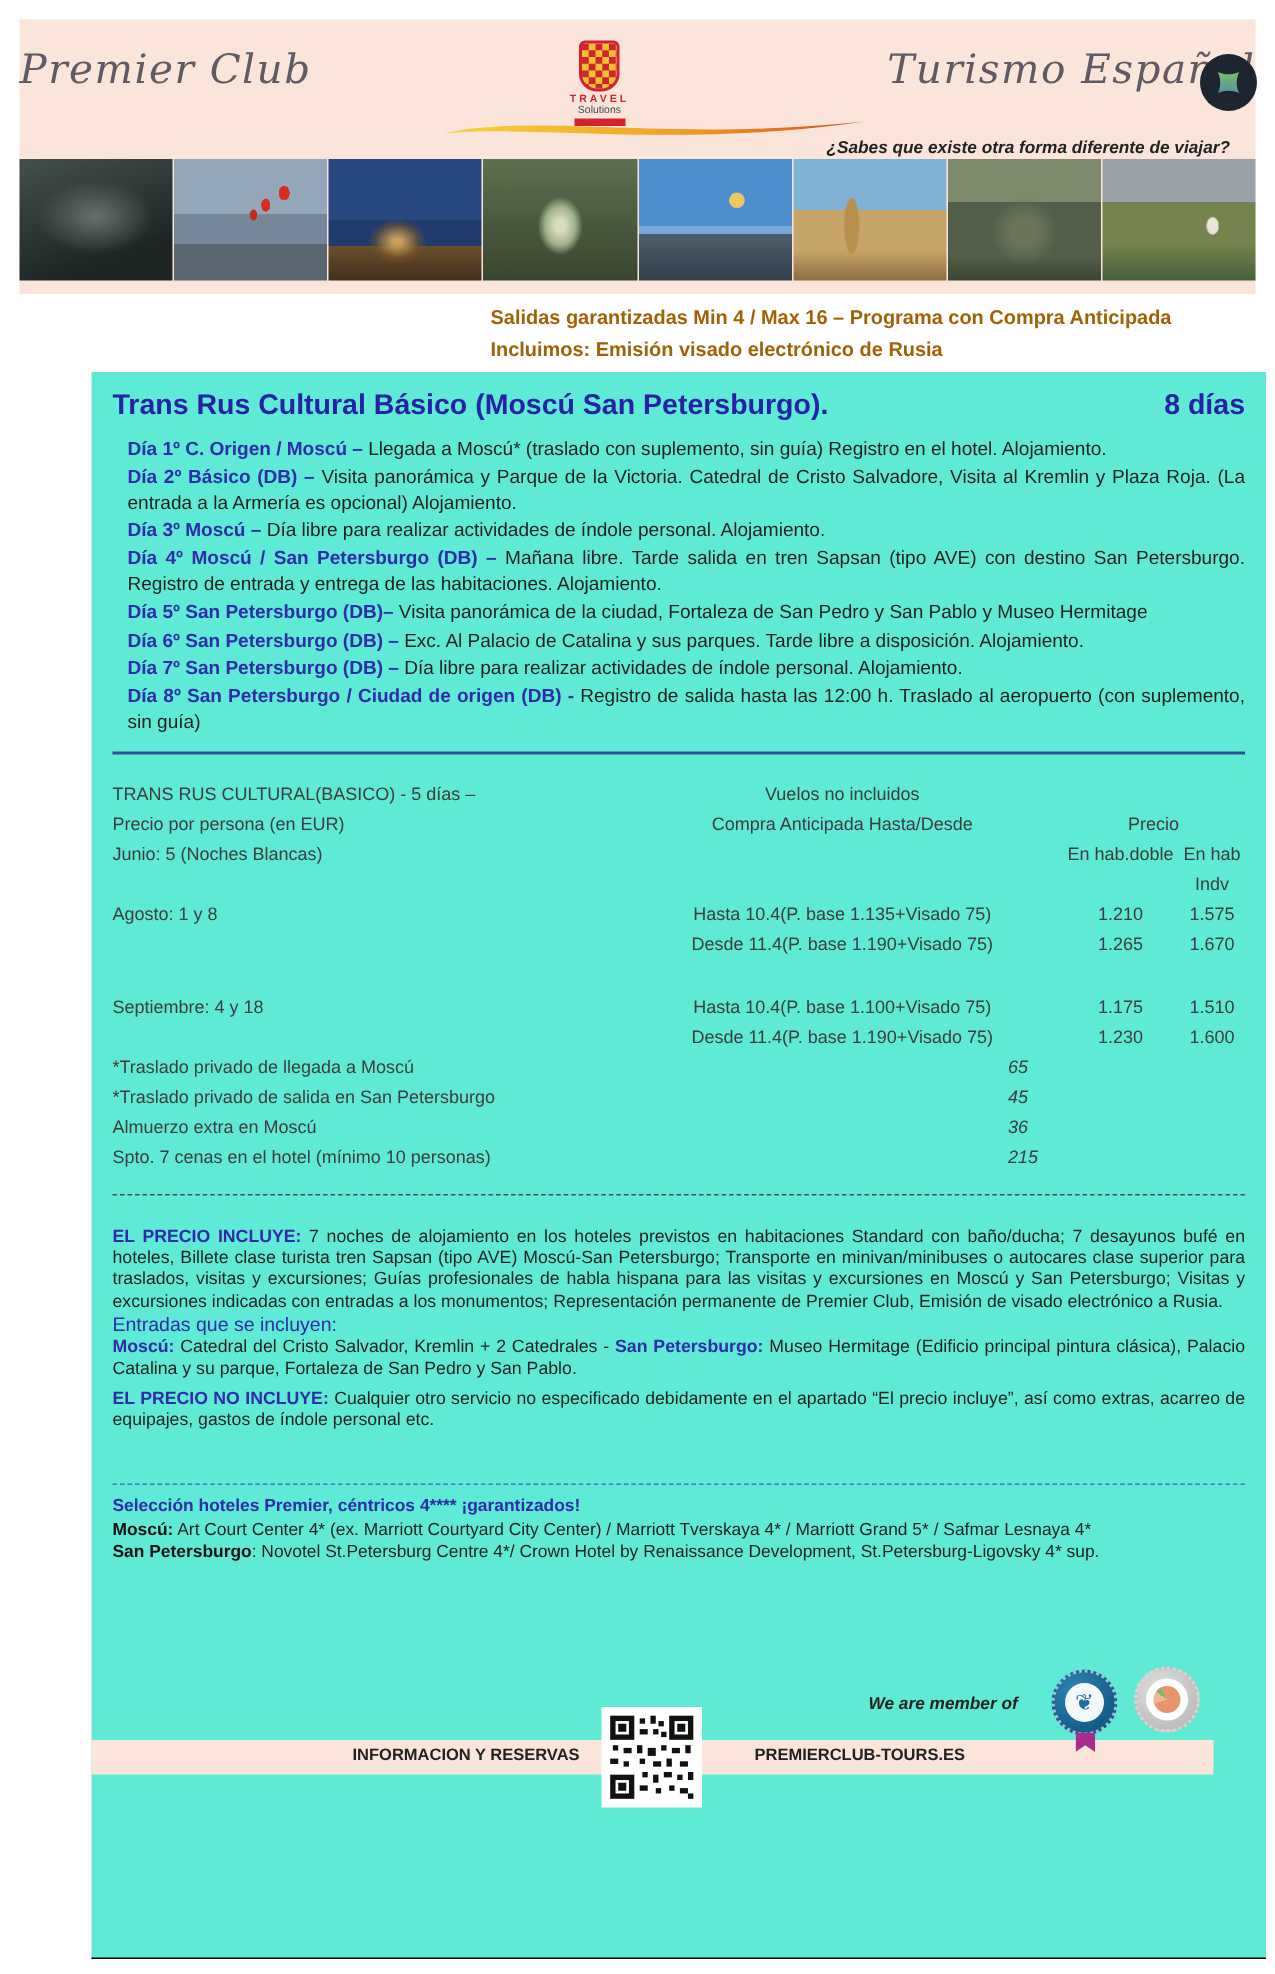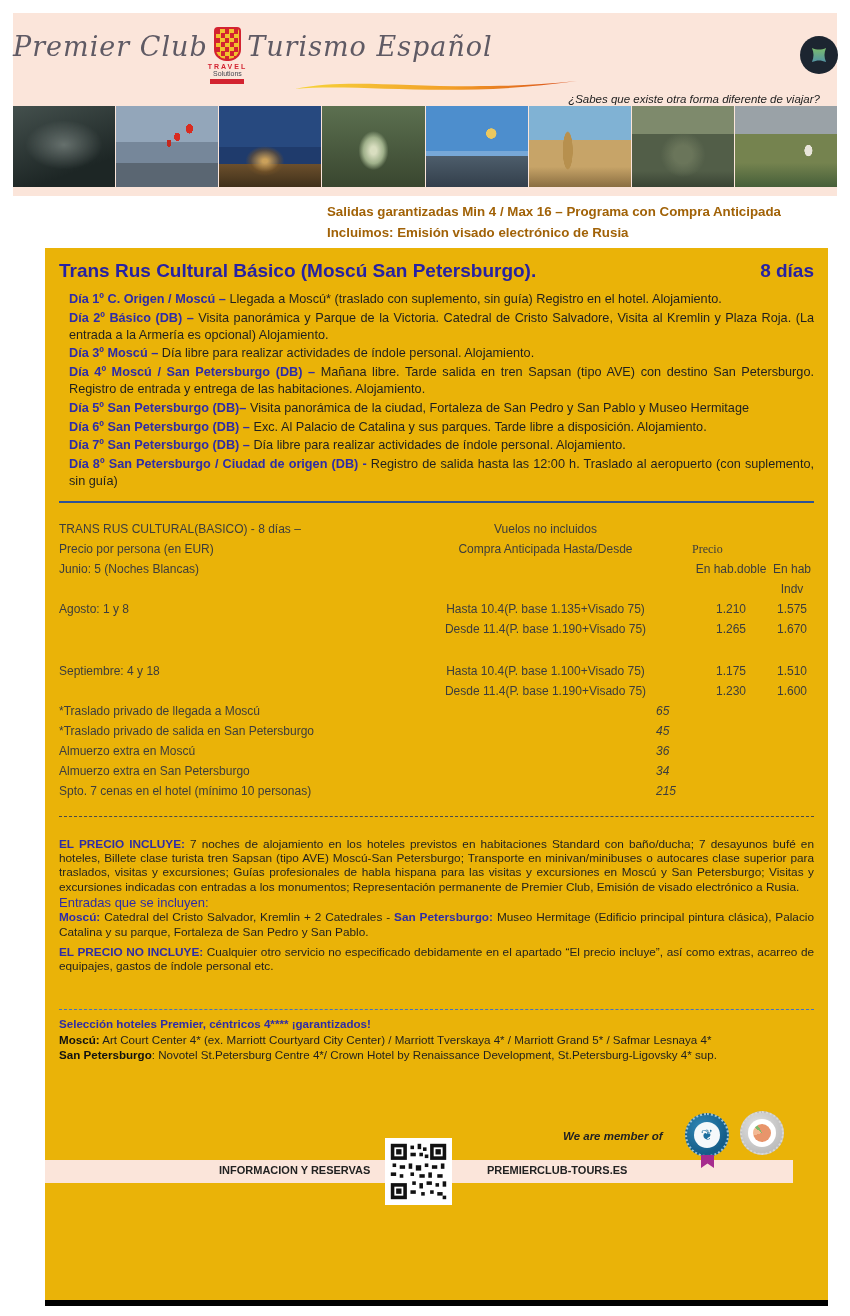--- a/index.html
+++ b/index.html
@@ -2,31 +2,31 @@
 <html><head>
 <meta charset="utf-8">
 <style>
   * { margin:0; padding:0; box-sizing:border-box; }
   html,body { background:#fff; }
   body { font-family:"Liberation Sans","DejaVu Sans",sans-serif; color:#1f1f1f; }
   .page { position:relative; width:850px; height:1316px; margin:0 auto; background:#fff; overflow:hidden; }
 
   
   .peach-band { position:absolute; left:13px; top:13px; width:824px; height:183px; background:#fbe5da; }
-  .brand-row { position:absolute; left:0; top:18px; width:824px; display:flex; justify-content:flex-start; align-items:flex-start; }
+  .brand-row { position:absolute; left:0; top:18px; width:824px; display:flex; justify-content:space-between; align-items:flex-start; }
   .script { font-family:"DejaVu Serif","Liberation Serif",serif; font-style:italic; color:#5f5a64; font-size:27px; letter-spacing:1px; }
   .logo-block { display:flex; flex-direction:column; align-items:center; margin-top:-4px; }
   .shield { width:27px; height:34px; border-radius:4px 4px 46% 46% / 4px 4px 34% 34%;
             background: repeating-conic-gradient(#f2c12e 0 90deg, #d32330 0 180deg);
             background-size:9px 9px; border:2px solid #d32330; }
   .logo-travel { font-size:7px; letter-spacing:2px; color:#d32330; font-weight:bold; margin-top:2px; }
   .logo-solutions { font-size:7px; color:#44464f; margin-top:0; }
   .logo-bar { width:34px; height:5px; background:#d32330; margin-top:2px; }
   .swoosh { position:absolute; left:278px; top:60px; }
-  .tagline { position:absolute; right:17px; top:80px; font-size:11.5px; font-style:italic; font-weight:normal; color:#222;text-align:right; }
+  .tagline { position:absolute; right:17px; top:80px; font-size:11.5px; font-style:italic; font-weight:bold; color:#222;text-align:right; }
 
   
   .overlay-btn { position:absolute; left:800px; top:36px; width:38px; height:38px; border-radius:50%;
                  background:#1c2530; display:flex; align-items:center; justify-content:center; cursor:pointer; z-index:5; }
 
   
   .photo-strip { position:absolute; left:13px; top:106px; width:824px; height:81px; display:flex; gap:1px; }
   .photo { flex:1; height:81px; }
   .p1 { background: radial-gradient(55px 35px at 50% 48%, rgba(190,200,195,.4), transparent 70%), linear-gradient(160deg,#44504d,#1d2625 75%); }
   .p2 { background: radial-gradient(6px 8px at 72% 28%, #d92b20 60%, transparent 61%), radial-gradient(5px 7px at 60% 38%, #d92b20 60%, transparent 61%), radial-gradient(4px 6px at 52% 46%, #c4281e 60%, transparent 61%), linear-gradient(#93a6ba 0 45%, #76879a 45% 70%, #5a6672 70%); }
@@ -34,37 +34,37 @@
   .p4 { background: radial-gradient(20px 26px at 50% 55%, #d9dec0 15%, #9fb08a 50%, transparent 75%), linear-gradient(#5c7050,#39462f); }
   .p5 { background: radial-gradient(9px 9px at 64% 34%, #ecc85e 55%, transparent 60%), linear-gradient(#4d8ecd 0 55%, #77a8d8 55% 62%, #4d5d6b 62%, #333f4b); }
   .p6 { background: radial-gradient(8px 30px at 38% 55%, #b7904e 60%, transparent 65%), linear-gradient(#80b2d4 0 42%, #c7a468 42% 75%, #8a6e41); }
   .p7 { background: radial-gradient(30px 30px at 50% 60%, #6a755a 30%, transparent 75%), linear-gradient(#7e8a6c 0 35%, #525e48 35% 80%, #394434); }
   .p8 { background: radial-gradient(7px 10px at 72% 55%, #e8e4da 55%, transparent 60%), linear-gradient(#9aa2a7 0 35%, #75834f 35% 70%, #465f39); }
 
   
   .notice { position:absolute; left:327px; top:201px; font-size:13.3px; font-weight:bold; color:#a16207; line-height:21px; }
 
   
-  .sheet { position:absolute; left:45px; top:248px; width:783px; height:1058px; background:#eab308;
-           border-bottom:6px solid #000000; padding:12px 14px 0 14px; }
+  .sheet { position:absolute; left:61px; top:248px; width:783px; height:1058px; background:#5eead4;
+           border-bottom:1px solid #000000; padding:12px 14px 0 14px; }
   .title-row { display:flex; justify-content:space-between; align-items:baseline; color:#2722a3; font-weight:bold; }
   .title-main { font-size:19px; }
   .title-days { font-size:19px; }
 
   .itinerary { margin-top:9px; }
   .itinerary p { font-size:12.7px; line-height:16.8px; text-align:justify; margin-bottom:2px; color:#1f1f1f;margin-left:10px; }
   .day-label { color:#2e2ca8; font-weight:bold; }
 
   .navy-line { border-top:2px solid #2e5395; margin-top:11px; }
 
   .price-table { margin-top:16px; font-size:12px; color:#3d3d3d; }
   .pt-row { display:grid; grid-template-columns:340px 293px 78px 1fr; line-height:20px; }
   .pt-c2 { text-align:center; }
   .pt-c3, .pt-c4 { text-align:center; }
-  .pt-span { grid-column:3 / 5; text-align:left;font-family:Liberation Serif, serif; }
+  .pt-span { grid-column:3 / 5; text-align:center; }
   .pt-spacer { height:22px; }
   .extra-row { display:grid; grid-template-columns:597px 60px 1fr; line-height:20px; }
   .extra-val { text-align:left;font-style:italic; }
 
   .dark-dashed { border-top:1.6px dashed #4a4a4a; margin:15px 0 0 0; }
 
   .includes { margin-top:20px; font-size:11.8px; line-height:14.3px; text-align:justify; color:#1f1f1f; }
   .blue-label { color:#2e2ca8; font-weight:bold; }
   .inc-entries-title { margin-top:2px; font-weight:normal; color:#2e2ca8; font-size:13px; line-height:14.3px; }
   .inc-entries { font-size:11.8px; line-height:14.3px; text-align:justify; }
@@ -167,21 +167,21 @@
       <p><span class="day-label">Día 5º San Petersburgo (DB)–</span> <span>Visita panorámica de la ciudad, Fortaleza de San Pedro y San Pablo y Museo Hermitage</span></p>
       <p><span class="day-label">Día 6º San Petersburgo (DB) –</span> <span>Exc. Al Palacio de Catalina y sus parques. Tarde libre a disposición. Alojamiento.</span></p>
       <p><span class="day-label">Día 7º San Petersburgo (DB) –</span> <span>Día libre para realizar actividades de índole personal. Alojamiento.</span></p>
       <p><span class="day-label">Día 8º San Petersburgo / Ciudad de origen (DB) -</span> <span>Registro de salida hasta las 12:00 h. Traslado al aeropuerto (con suplemento, sin guía)</span></p>
     </div>
 
     <div class="navy-line"></div>
 
     <div class="price-table">
       <div class="pt-row">
-        <span>TRANS RUS CULTURAL(BASICO) - 8 días –</span>
+        <span>TRANS RUS CULTURAL(BASICO) - 5 días –</span>
         <span class="pt-c2">Vuelos no incluidos</span>
         <span class="pt-c3"></span>
           <span class="pt-c4"></span>
       </div>
       <div class="pt-row">
         <span>Precio por persona (en EUR)</span>
         <span class="pt-c2">Compra Anticipada Hasta/Desde</span>
         <span class="pt-span">Precio</span>
       </div>
       <div class="pt-row">
@@ -220,24 +220,20 @@
         <span>*Traslado privado de llegada a Moscú</span>
         <span class="extra-val">65</span>
       </div>
       <div class="extra-row">
         <span>*Traslado privado de salida en San Petersburgo</span>
         <span class="extra-val">45</span>
       </div>
       <div class="extra-row">
         <span>Almuerzo extra en Moscú</span>
         <span class="extra-val">36</span>
-      </div>
-      <div class="extra-row">
-        <span>Almuerzo extra en San Petersburgo</span>
-        <span class="extra-val">34</span>
       </div>
       <div class="extra-row">
         <span>Spto. 7 cenas en el hotel (mínimo 10 personas)</span>
         <span class="extra-val">215</span>
       </div>
     </div>
 
     <div class="dark-dashed"></div>
 
     <p class="includes">

